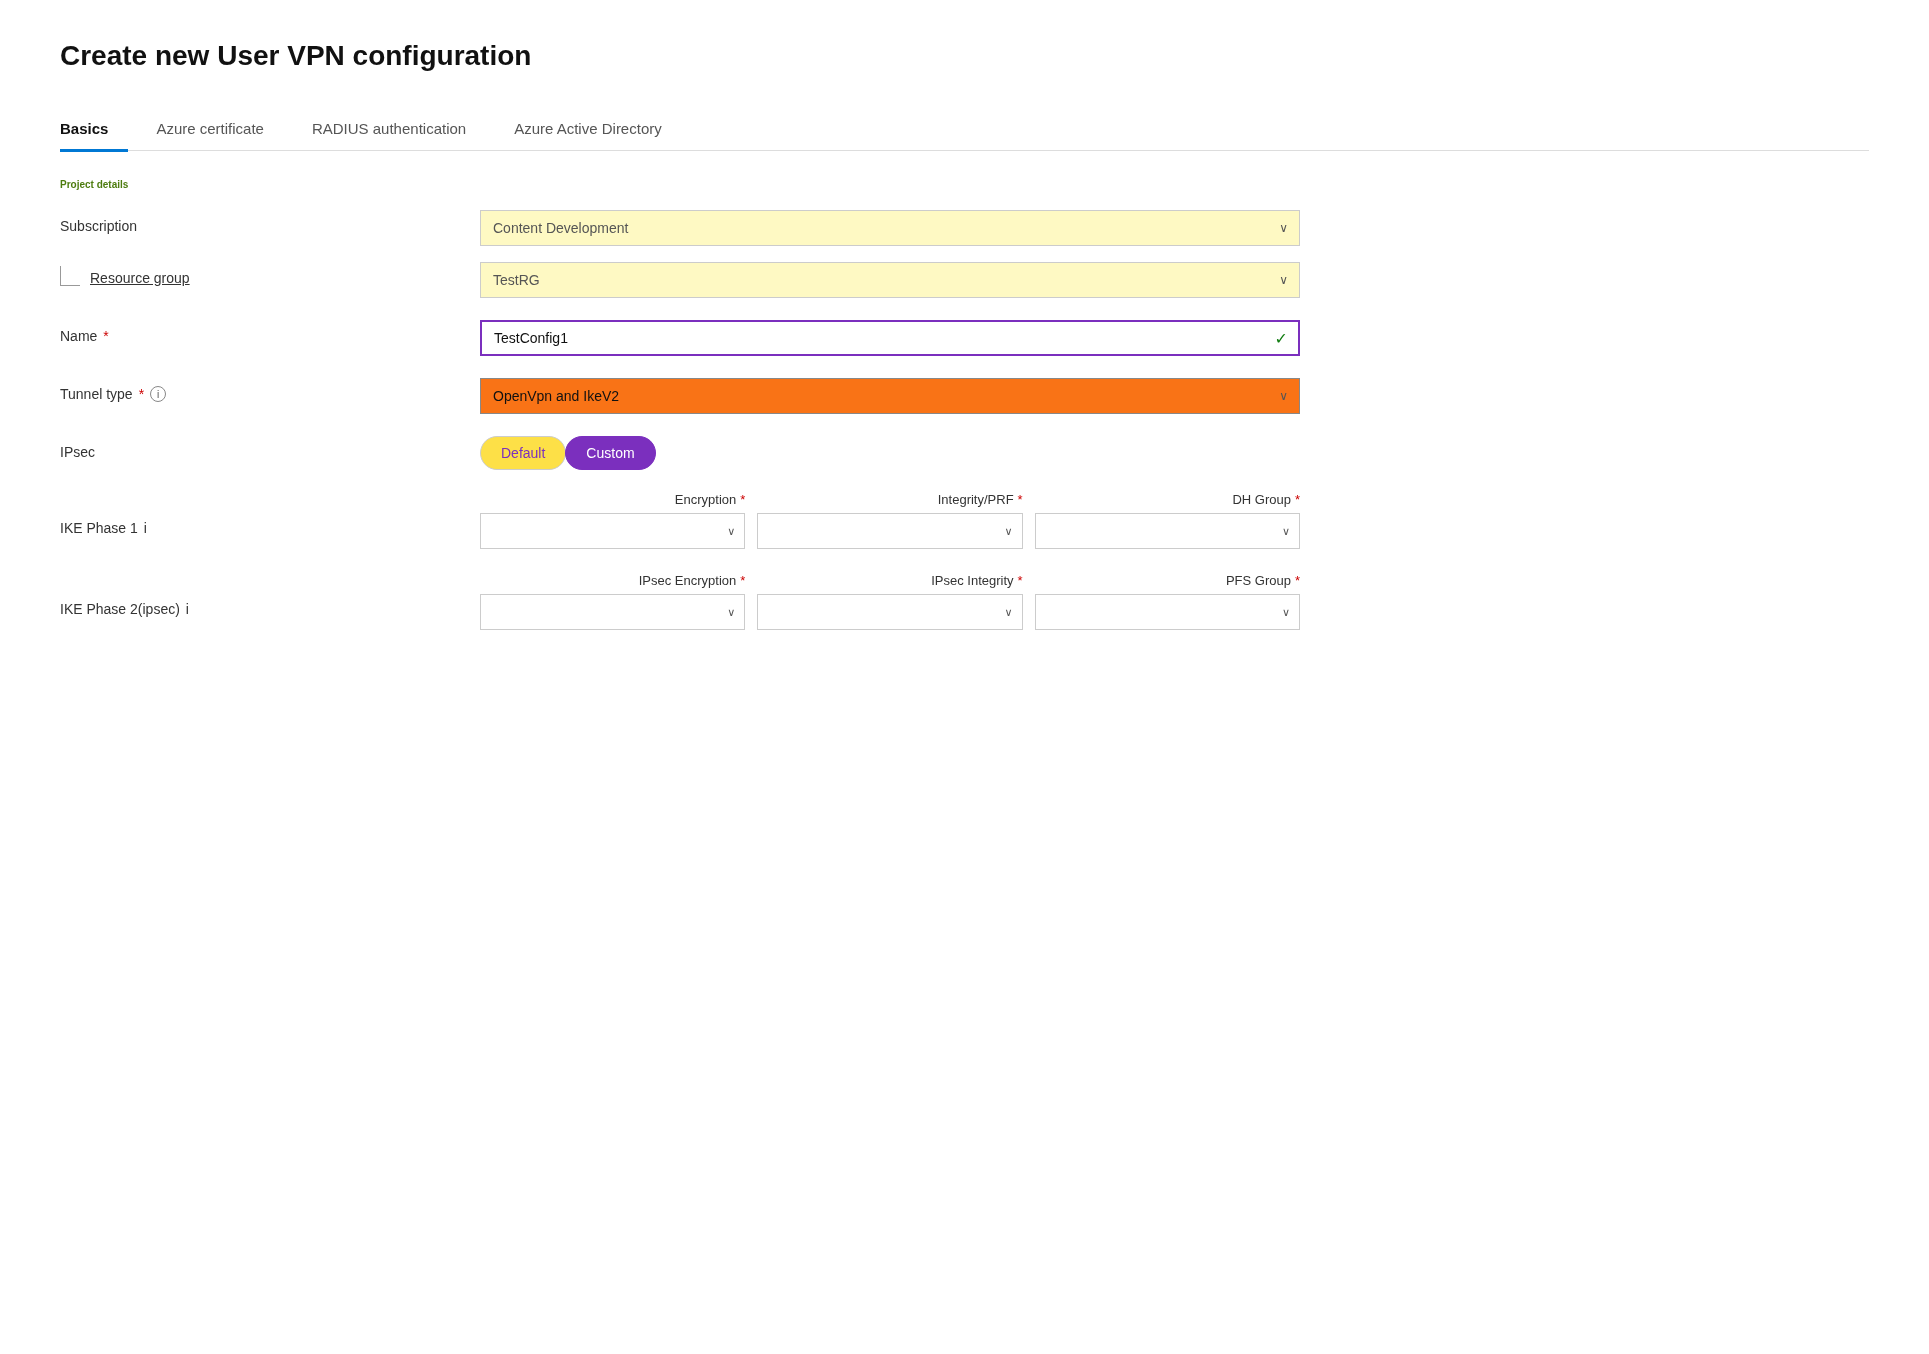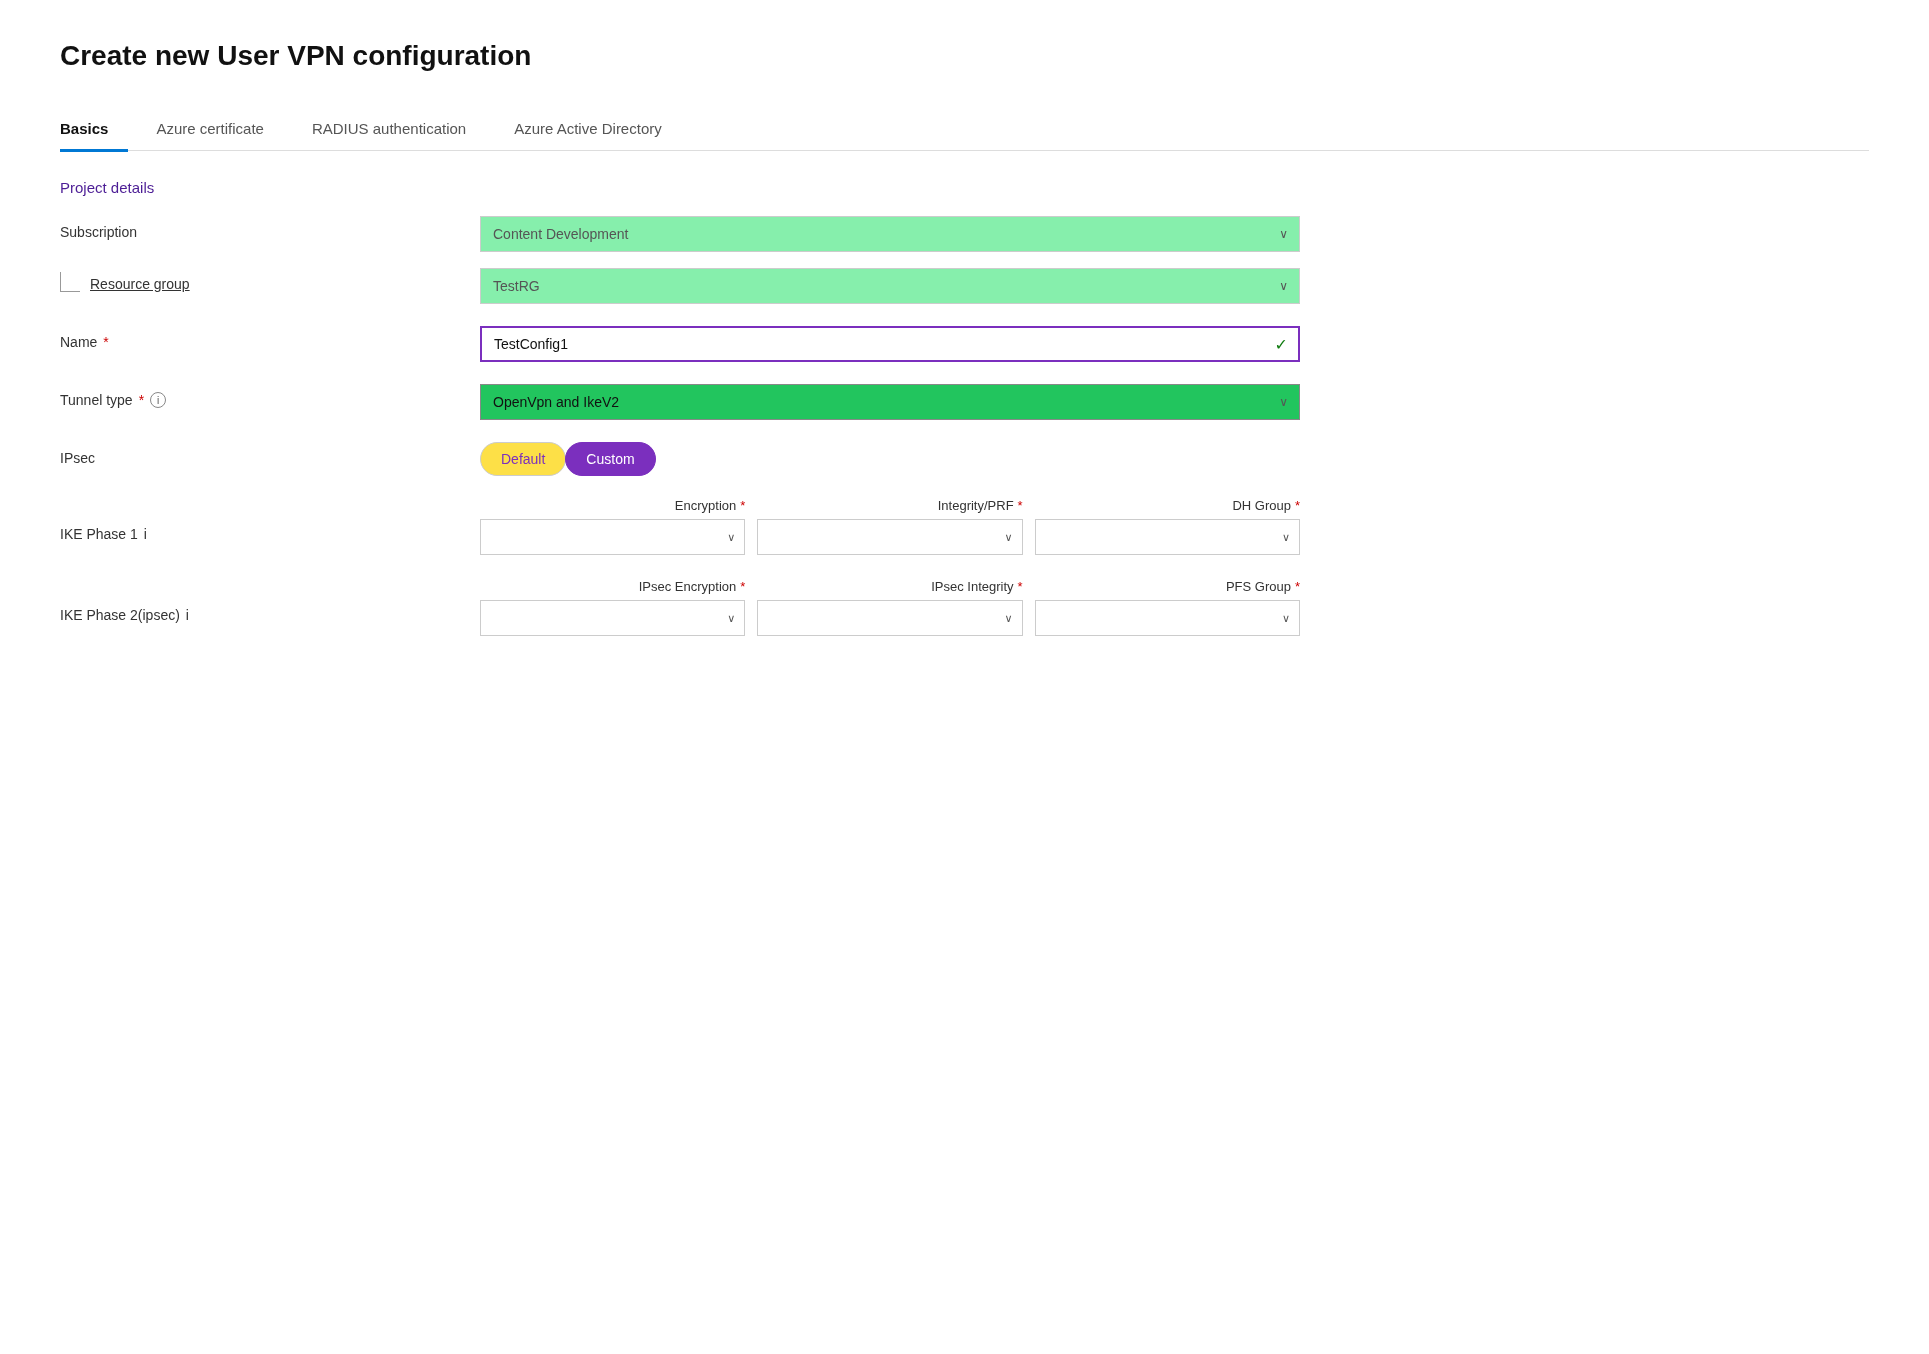--- a/index.html
+++ b/index.html
@@ -33,23 +33,23 @@
       white-space: nowrap;
       position: relative;
       top: 2px;
     }
     .tab.active {
       color: #111;
       font-weight: 600;
       border-bottom: 3px solid #0078d4;
     }
     .section-title {
-      font-size: 15px;
-      font-weight: 400;
-      color: #4c1d95;
+      font-size: 10px;
+      font-weight: 700;
+      color: #4d7c0f;
       margin-bottom: 20px;
       margin-top: 8px;
     }
     .form-row {
       display: flex;
       align-items: flex-start;
       margin-bottom: 22px;
     }
     .form-label {
       width: 420px;
@@ -91,21 +91,21 @@
       max-width: 820px;
     }
     .select-wrapper {
       position: relative;
       width: 100%;
     }
     .select-wrapper select {
       width: 100%;
       height: 36px;
       border: 1px solid #ccc;
-      background: #86efac;
+      background: #fef9c3;
       padding: 0 36px 0 12px;
       font-size: 14px;
       color: #555;
       appearance: none;
       -webkit-appearance: none;
       cursor: pointer;
     }
     .select-wrapper .chevron {
       position: absolute;
       right: 12px;
@@ -137,21 +137,21 @@
       font-size: 16px;
     }
     .tunnel-select-wrapper {
       position: relative;
       width: 100%;
     }
     .tunnel-select-wrapper select {
       width: 100%;
       height: 36px;
       border: 1px solid #888;
-      background: #22c55e;
+      background: #f97316;
       padding: 0 36px 0 12px;
       font-size: 14px;
       color: #111;
       appearance: none;
       -webkit-appearance: none;
       cursor: pointer;
     }
     .tunnel-select-wrapper .chevron {
       position: absolute;
       right: 12px;

